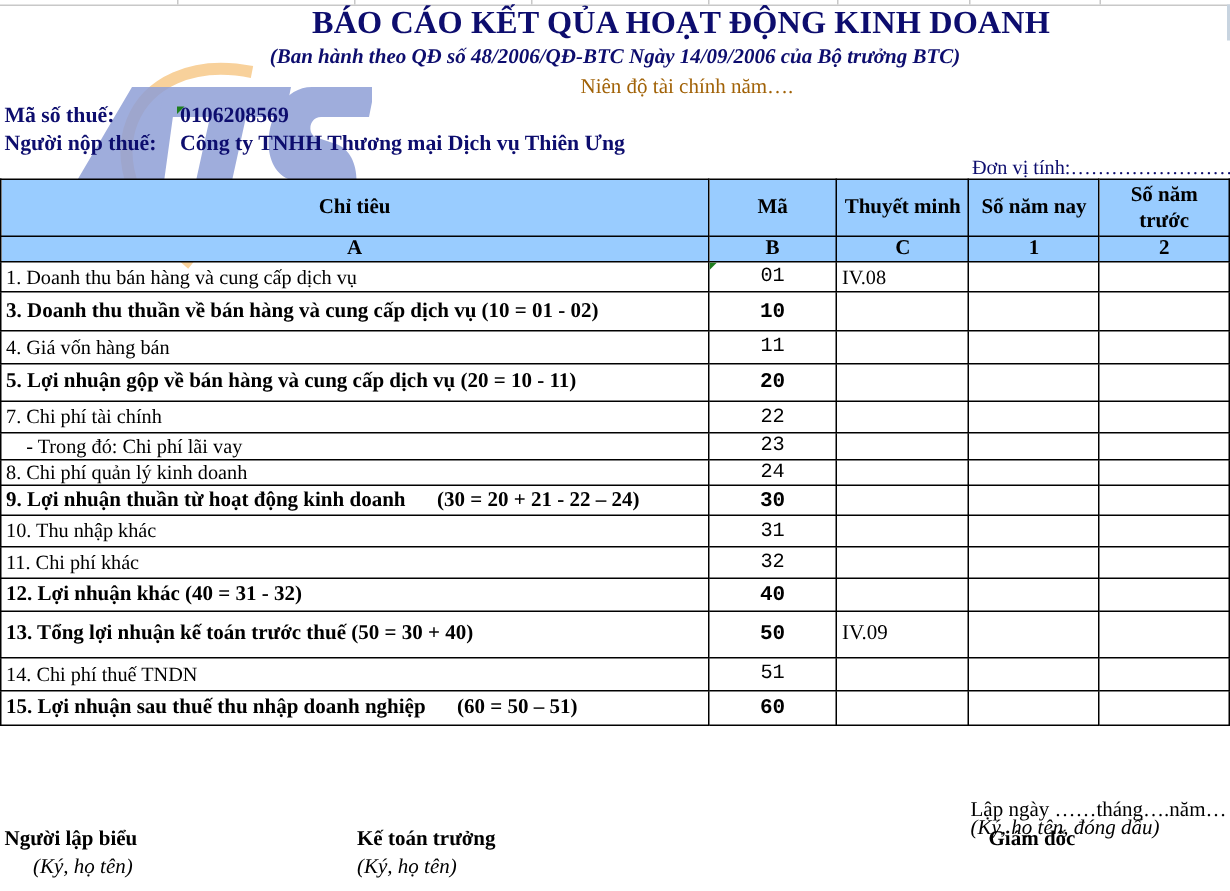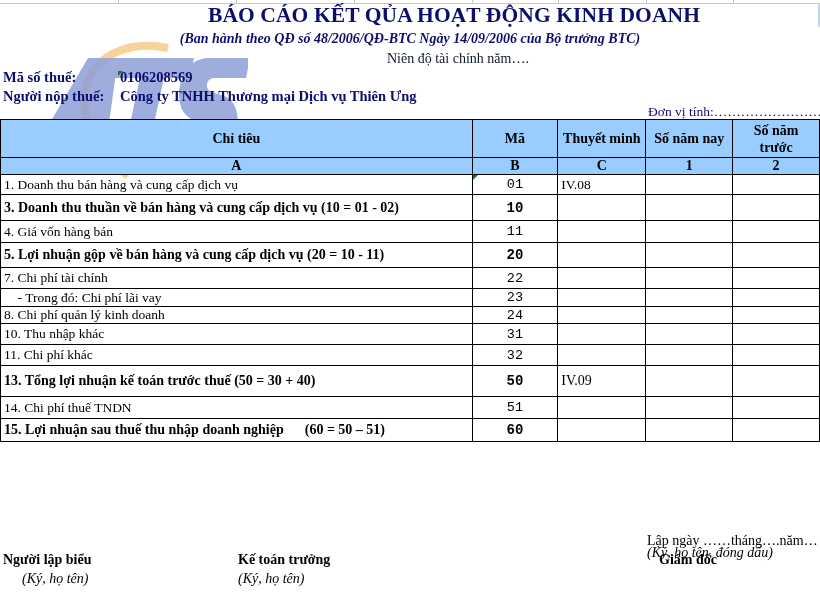--- a/index.html
+++ b/index.html
@@ -15,21 +15,21 @@
     .logo { position: absolute; left: 18px; top: 40px; width: 230px; height: 140px; }
     .title {
       position: absolute; left: 0; top: 3px; width: 820px; text-align: center;
       font-size: 21.5px; font-weight: bold; color: #0d0d6e; letter-spacing: 0.1px; padding-left: 44px;
     }
     .subtitle {
       position: absolute; left: 0; top: 31px; width: 820px; text-align: center;
       font-size: 14px; font-weight: bold; font-style: italic; color: #0d0d6e;
     }
     .fiscal {
-      position: absolute; left: 387px; top: 51px; font-size: 14px; color: #0f172a;
+      position: absolute; left: 387px; top: 51px; font-size: 14px; color: #a16207;
     }
     .taxrow { position: absolute; left: 3px; font-size: 14.5px; font-weight: bold; color: #0d0d6e; }
     .taxrow .lbl { position: absolute; left: 0; top: 0; white-space: nowrap; }
     .taxrow .val { position: absolute; top: 0; white-space: nowrap; }
     .tri { position: absolute; width: 0; height: 0; border-top: 5px solid #1e7e1e; border-right: 5px solid transparent; }
     .unit { position: absolute; left: 648px; top: 104px; font-size: 13.5px; color: #0d0d6e; white-space: nowrap; }
 
     table.rep {
       position: absolute; left: 0; top: 119px; border-collapse: collapse;
       font-size: 13.5px; table-layout: fixed;
@@ -150,30 +150,44 @@
     <td></td>
     <td></td>
   </tr>
   <tr style="height:17px">
     <td class="name">8. Chi phí quản lý kinh doanh</td>
     <td class="code">24</td>
     <td></td>
     <td></td>
     <td></td>
   </tr>
+  <tr class="bold" style="height:20px">
+    <td class="name" style="white-space:pre">9. Lợi nhuận thuần từ hoạt động kinh doanh      (30 = 20 + 21 - 22 – 24)</td>
+    <td class="code">30</td>
+    <td></td>
+    <td></td>
+    <td></td>
+  </tr>
   <tr style="height:21px">
     <td class="name">10. Thu nhập khác</td>
     <td class="code">31</td>
     <td></td>
     <td></td>
     <td></td>
   </tr>
   <tr style="height:21px">
     <td class="name">11. Chi phí khác</td>
     <td class="code">32</td>
+    <td></td>
+    <td></td>
+    <td></td>
+  </tr>
+  <tr class="bold" style="height:22px">
+    <td class="name">12. Lợi nhuận khác (40 = 31 - 32)</td>
+    <td class="code">40</td>
     <td></td>
     <td></td>
     <td></td>
   </tr>
   <tr class="bold" style="height:31px">
     <td class="name">13. Tổng lợi nhuận kế toán trước thuế  (50 = 30 + 40)</td>
     <td class="code">50</td>
     <td style="font-weight:normal">IV.09</td>
     <td></td>
     <td></td>

